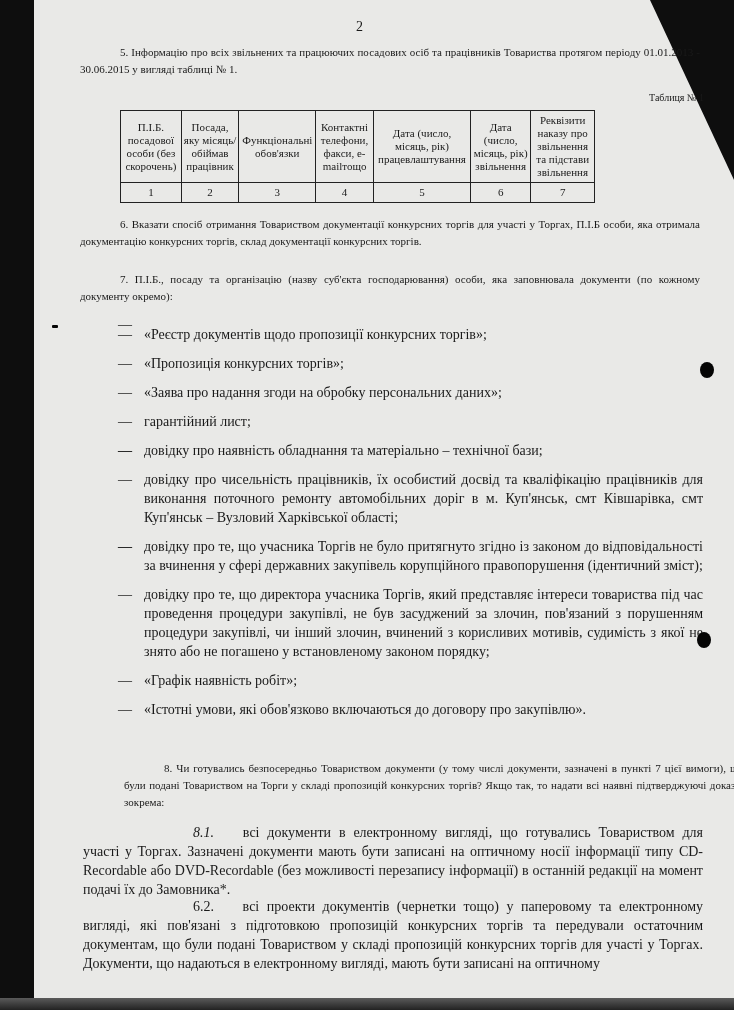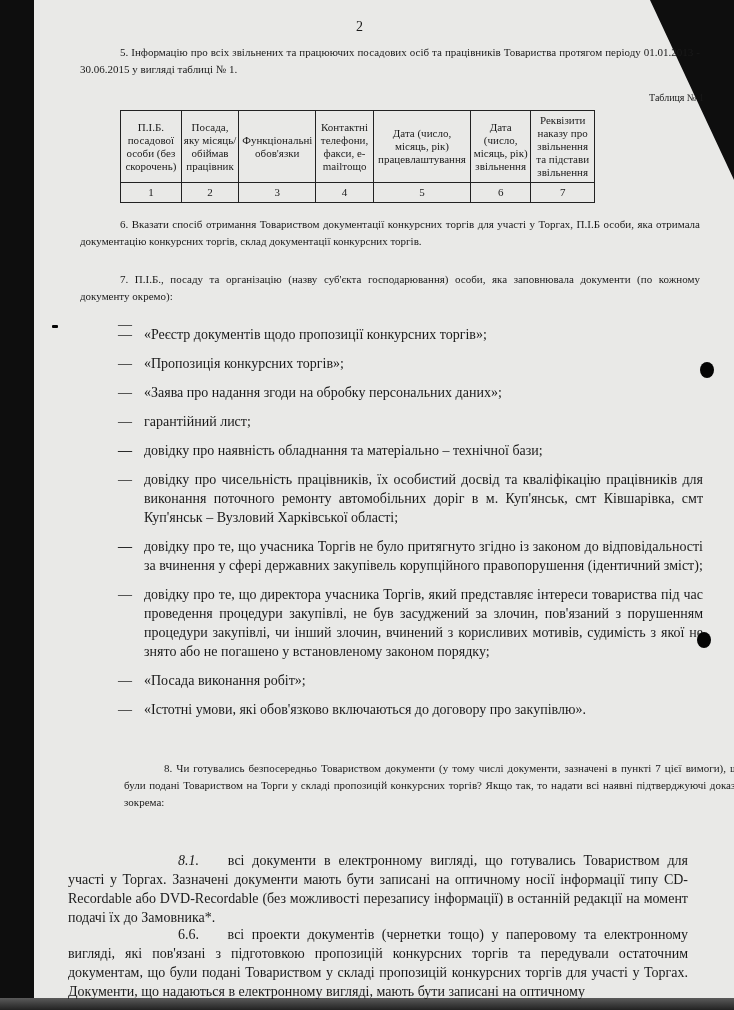--- a/index.html
+++ b/index.html
@@ -29,21 +29,21 @@
     position: absolute; left: 120px; top: 110px; width: 475px;
     border-collapse: collapse; font-size: 11px; line-height: 13px;
   }
   table.t1 th, table.t1 td {
     border: 1px solid #222; text-align: center; font-weight: normal; padding: 3px 2px;
   }
   table.t1 td { height: 12px; }
   .bullets { position: absolute; left: 118px; width: 585px; list-style: none; margin: 0; padding: 0; font-size: 14px; line-height: 19px; }
   .bullets li { position: relative; padding-left: 26px; text-align: justify; margin-bottom: 10px; }
   .bullets li .dash { position: absolute; left: 0; top: 0; }
-  .sub { position: absolute; left: 68px; width: 620px; font-size: 14px; line-height: 19px; text-align: justify; margin-top: 28px; }
+  .sub { position: absolute; left: 83px; width: 620px; font-size: 14px; line-height: 19px; text-align: justify; }
   .sub .num { display: inline-block; margin-left: 110px; width: 42px; }
   .sub .num.italic { font-style: italic; }
   .dot { position: absolute; width: 14px; height: 16px; border-radius: 50%; background: #050505; }
 </style>
 </head>
 <body>
 
 <div class="page"></div>
 <div class="bottom-edge"></div>
 
@@ -85,31 +85,31 @@
   <li><span class="dash">—</span><span>«Реєстр документів щодо пропозиції конкурсних торгів»;</span></li>
   <li><span class="dash">—</span><span>«Пропозиція конкурсних торгів»;</span></li>
   <li><span class="dash">—</span><span>«Заява про надання згоди на обробку персональних даних»;</span></li>
   <li><span class="dash">—</span><span>гарантійний лист;</span></li>
   <li><span class="dash">—</span></li>
   <li><span class="dash">—</span><span>довідку про наявність обладнання та матеріально – технічної бази;</span></li>
   <li><span class="dash">—</span><span>довідку про чисельність працівників, їх особистий досвід та кваліфікацію працівників для виконання поточного ремонту автомобільних доріг в м. Куп'янськ, смт Ківшарівка, смт Куп'янськ – Вузловий Харківської області;</span></li>
   <li><span class="dash">—</span></li>
   <li><span class="dash">—</span><span>довідку про те, що учасника Торгів не було притягнуто згідно із законом до відповідальності за вчинення у сфері державних закупівель корупційного правопорушення (ідентичний зміст);</span></li>
   <li><span class="dash">—</span><span>довідку про те, що директора учасника Торгів, який представляє інтереси товариства під час проведення процедури закупівлі, не був засуджений за злочин, пов'язаний з порушенням процедури закупівлі, чи інший злочин, вчинений з корисливих мотивів, судимість з якої не знято або не погашено у встановленому законом порядку;</span></li>
-  <li><span class="dash">—</span><span>«Посада виконання робіт»;</span></li>
+  <li><span class="dash">—</span><span>«Графік наявність робіт»;</span></li>
   <li><span class="dash">—</span><span>«Істотні умови, які обов'язково включаються до договору про закупівлю».</span></li>
 </ul>
 
 <div class="text para indent" style="top:760px;margin-left:44px;">8. Чи готувались безпосередньо Товариством документи (у тому числі документи, зазначені в пункті 7 цієї вимоги), що були подані Товариством на Торги у складі пропозицій конкурсних торгів? Якщо так, то надати всі наявні підтверджуючі докази, зокрема:</div>
 
 <div class="sub" style="top:823px;">
   <span class="num italic">8.1.</span>
   <span>всі документи в електронному вигляді, що готувались Товариством для участі у Торгах. Зазначені документи мають бути записані на оптичному носії інформації типу CD-Recordable або DVD-Recordable (без можливості перезапису інформації) в останній редакції на момент подачі їх до Замовника*.</span>
 </div>
 
 <div class="sub" style="top:897px;">
-  <span class="num">6.6.</span>
+  <span class="num">6.2.</span>
   <span>всі проекти документів (чернетки тощо) у паперовому та електронному вигляді, які пов'язані з підготовкою пропозицій конкурсних торгів та передували остаточним документам, що були подані Товариством у складі пропозицій конкурсних торгів для участі у Торгах. Документи, що надаються в електронному вигляді, мають бути записані на оптичному</span>
 </div>
 
 <div class="dot" style="left:700px; top:362px;"></div>
 <div class="dot" style="left:697px; top:632px;"></div>
 <div class="dot" style="left:52px; top:325px; width:6px; height:3px; border-radius:1px;"></div>
 
 </body></html>

